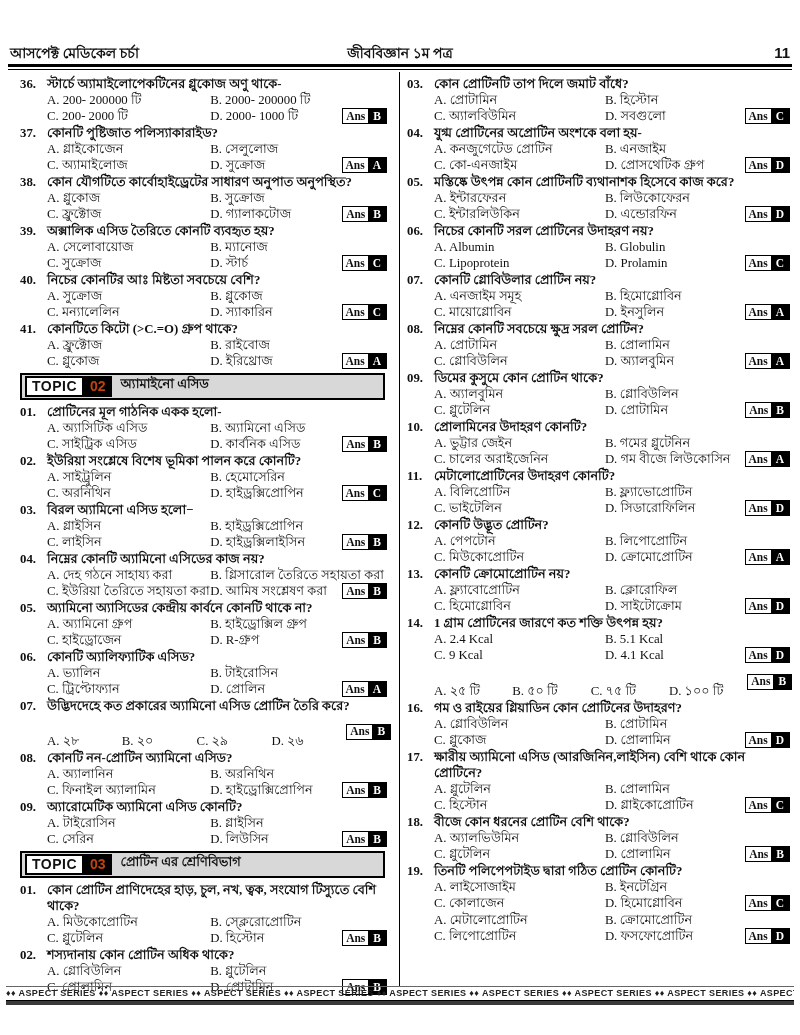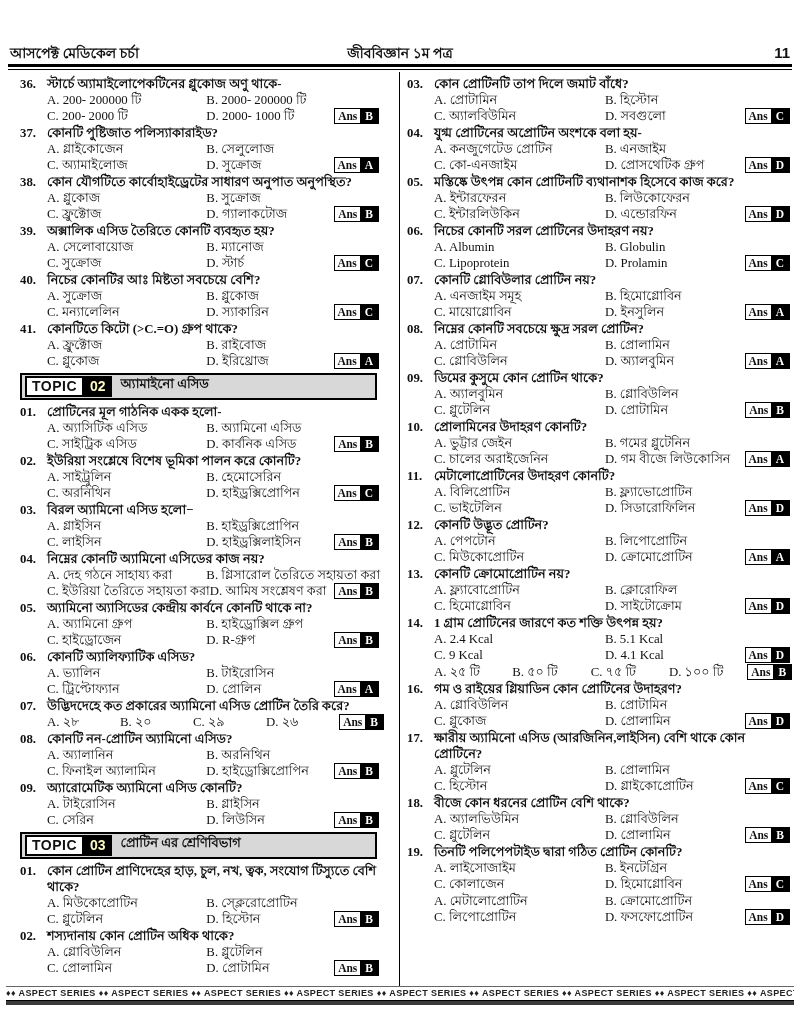--- a/index.html
+++ b/index.html
@@ -4,39 +4,39 @@
 <style>
   html,body{margin:0;padding:0;width:800px;height:1035px;background:#fff;overflow:hidden;}
   body{font-family:"Liberation Serif","DejaVu Serif",serif;color:#111;position:relative;}
   .header{position:absolute;top:42px;left:10px;right:10px;display:flex;align-items:baseline;font-weight:bold;font-size:14px;}
   .header .h-left{width:220px;}
   .header .h-center{flex:1;text-align:center;}
   .header .h-right{width:220px;text-align:right;font-size:15px;font-family:"Liberation Sans",sans-serif;}
   .hrule{position:absolute;top:64px;left:8px;right:8px;height:2px;border-top:3px solid #000;border-bottom:1px solid #000;}
   .content{position:absolute;top:72px;left:0;right:0;bottom:49px;display:flex;font-size:12.8px;line-height:16px;}
   .col{box-sizing:border-box;padding-top:4px;}
-  .col-left{width:400px;border-right:1.5px solid #000;padding-left:20px;padding-right:20px;}
+  .col-left{width:400px;border-right:1.5px solid #000;padding-left:20px;padding-right:12px;}
   .col-right{flex:1;padding-left:7px;padding-right:10px;}
   .q{margin-bottom:1px;}
   .q-title{display:flex;font-weight:bold;}
   .q-num{flex:0 0 27px;}
   .q-text{flex:1;}
   .opts{padding-left:27px;}
   .opt-row{display:flex;align-items:center;}
   .opt{white-space:nowrap;}
   .oa{flex:0 0 auto;min-width:48%;}
   .ob{flex:0 0 auto;}
-  .o4{flex:0 0 auto;min-width:22%;}
+  .o4{flex:0 0 auto;min-width:22%;margin-top:19px;}
   .ansbox{margin-left:auto;display:inline-flex;align-items:center;border:1.5px solid #000;background:#fff;
           font-family:"Liberation Serif",serif;font-weight:bold;font-size:11.5px;line-height:13px;height:14px;}
   .ans-word{padding:0 3px;}
   .ans-letter{background:#000;color:#fff;padding:0 5px;height:14px;display:inline-flex;align-items:center;}
   .topic{display:flex;align-items:flex-start;border:2px solid #000;background:#d8d8d8;margin:4px 2px 4px 0;padding:1px 3px;font-weight:bold;}
   .topic-word{background:#fff;border:2px solid #000;padding:0 5px;font-family:"Liberation Sans",sans-serif;font-size:14px;letter-spacing:.5px;line-height:17px;}
-  .topic-num{background:#000;color:#fef9c3;padding:0 6px;font-family:"Liberation Sans",sans-serif;font-size:14px;line-height:21px;margin-right:9px;}
+  .topic-num{background:#000;color:#c2410c;padding:0 6px;font-family:"Liberation Sans",sans-serif;font-size:14px;line-height:21px;margin-right:9px;}
   .topic-title{font-size:13px;}
   .footer{position:absolute;left:6px;right:6px;top:986px;}
   .footer-text{font-family:"Liberation Sans",sans-serif;font-size:9px;font-weight:bold;letter-spacing:.4px;color:#222;
                border-top:1px solid #666;padding:1px 0 2px 0;text-align:center;white-space:nowrap;overflow:hidden;}
   .footer-bar{height:4px;background:#3a3a3a;border-top:1px solid #000;}
 </style>
 </head>
 <body>
 
 <div class="header">

